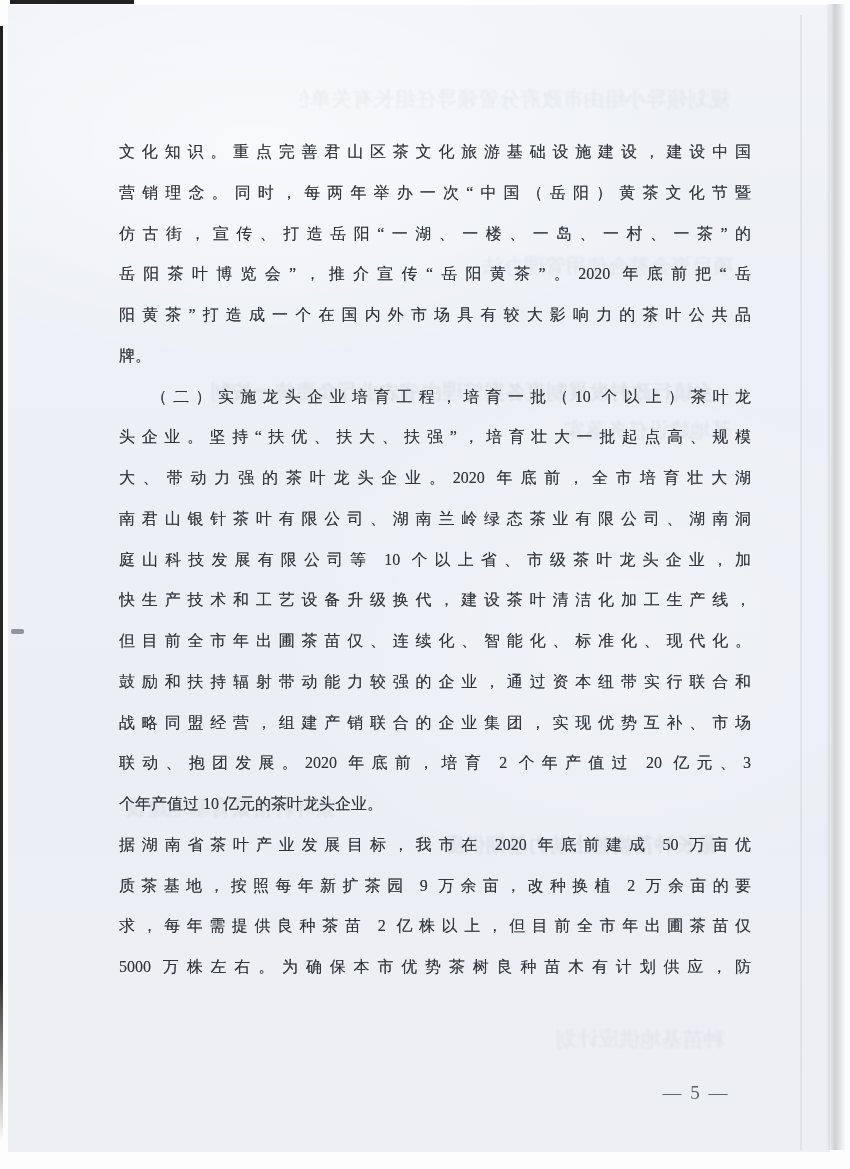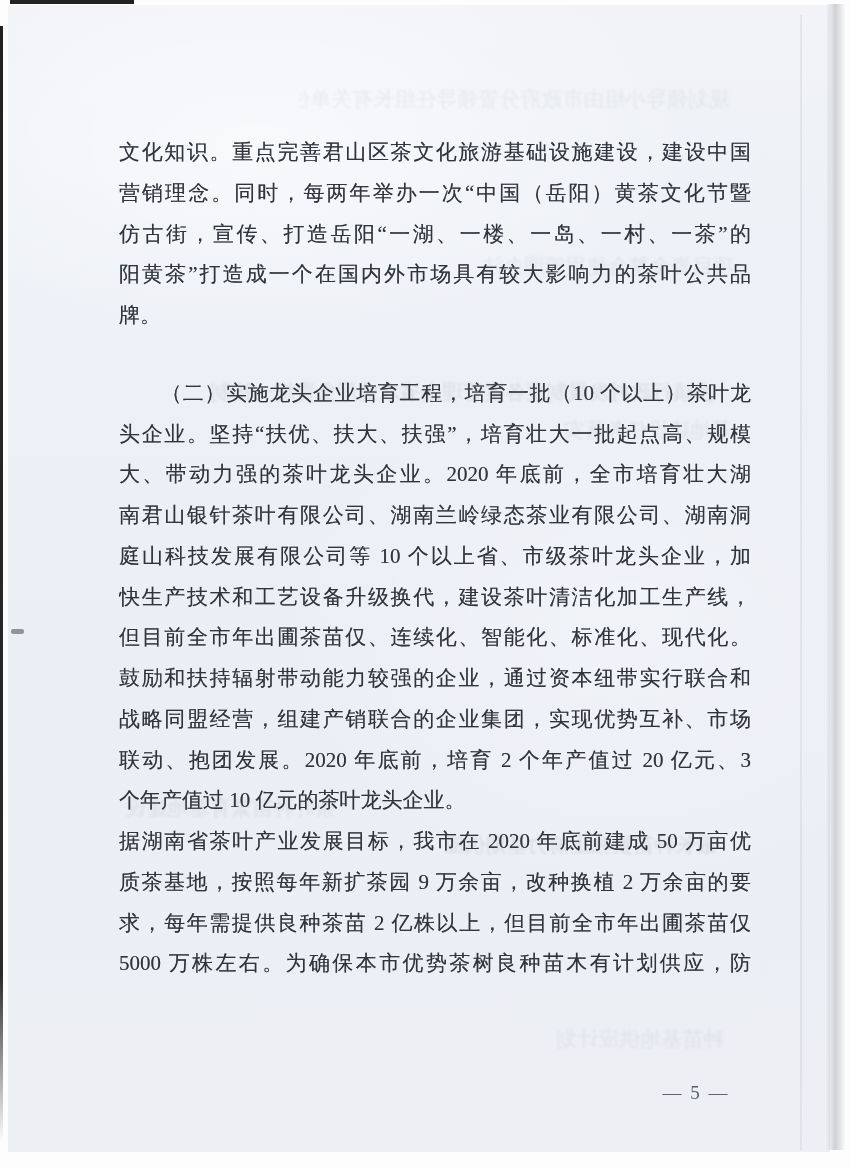--- a/index.html
+++ b/index.html
@@ -35,32 +35,32 @@
     position:absolute;left:826px;top:4px;width:20px;height:1146px;
     background:linear-gradient(90deg,rgba(130,135,146,0) 0%,rgba(130,135,146,.38) 45%,rgba(200,203,209,.5) 70%,#ffffff 100%);
   }
   .edge-dash{
     position:absolute;left:11px;top:629px;width:13px;height:5px;
     background:rgba(70,74,82,.55);border-radius:2px;
   }
   
   .textblock{
     position:absolute;left:111px;top:127px;width:632px;
-    font-size:21px;color:#30353d;
+    font-size:16px;color:#30353d;
     text-shadow:0 0 .6px rgba(48,53,61,.55);
   }
   .para{margin:0;}
   .line{
     height:40.75px;line-height:40.75px;
     text-align:justify;text-align-last:justify;
     text-justify:inter-character;
     white-space:normal;overflow:hidden;
   }
   .line.short{text-align-last:left;}
-  .line.indent{text-indent:2em;margin-top:37px;}
+  .line.indent{text-indent:2em;}
   
   .ghost{
     position:absolute;height:26px;line-height:26px;
     font-size:21px;color:#5b6578;
     transform:scaleX(-1);
     filter:blur(1.2px);
     text-align:center;
     overflow:hidden;white-space:nowrap;
     pointer-events:none;
   }
@@ -75,20 +75,21 @@
 <body style="background: rgb(253, 253, 253);">
 
 <div class="canvas">
   <div class="paper">
     <div class="crease"></div>
     <div class="textblock" id="textblock" style="color: rgb(48, 53, 61);">
         <div class="para">
           <div class="line">文化知识。重点完善君山区茶文化旅游基础设施建设，建设中国</div>
           <div class="line">营销理念。同时，每两年举办一次“中国（岳阳）黄茶文化节暨</div>
           <div class="line">仿古街，宣传、打造岳阳“一湖、一楼、一岛、一村、一茶”的</div>
+          <div class="line">岳阳茶叶博览会”，推介宣传“岳阳黄茶”。2020 年底前把“岳</div>
           <div class="line">阳黄茶”打造成一个在国内外市场具有较大影响力的茶叶公共品</div>
           <div class="line short">牌。</div>
         </div>
         <div class="para">
           <div class="line indent">（二）实施龙头企业培育工程，培育一批（10 个以上）茶叶龙</div>
           <div class="line">头企业。坚持“扶优、扶大、扶强”，培育壮大一批起点高、规模</div>
           <div class="line">大、带动力强的茶叶龙头企业。2020 年底前，全市培育壮大湖</div>
           <div class="line">南君山银针茶叶有限公司、湖南兰岭绿态茶业有限公司、湖南洞</div>
           <div class="line">庭山科技发展有限公司等 10 个以上省、市级茶叶龙头企业，加</div>
           <div class="line">快生产技术和工艺设备升级换代，建设茶叶清洁化加工生产线，</div>

